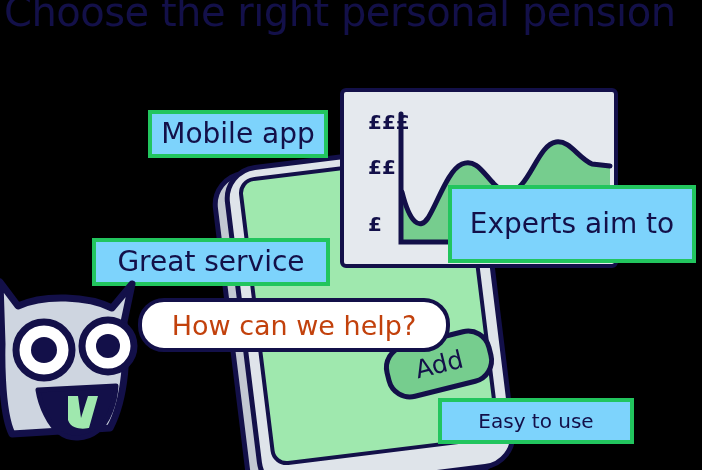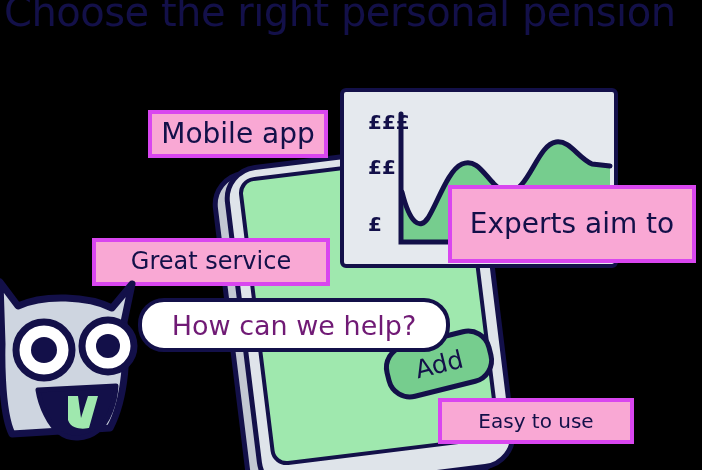--- a/index.html
+++ b/index.html
@@ -51,37 +51,37 @@
   #chart-card svg{position:absolute;left:0;top:0;}
   .axis-lbl{
     position:absolute;color:#131049;font-size:20px;font-weight:700;line-height:1;
   }
   #lbl-ppp{left:24px;top:20px;}
   #lbl-pp{left:24px;top:65px;}
   #lbl-p{left:24px;top:122px;}
 
   
   .tag{
-    position:absolute;background:#f9a8d4;border:4px solid #d946ef;
+    position:absolute;background:#7dd3fc;border:4px solid #22c55e;
     color:#131049;display:flex;align-items:center;justify-content:center;
     box-sizing:border-box;line-height:1.05;text-align:center;
   }
   #tag-mobile{left:148px;top:110px;width:180px;height:48px;font-size:28px;}
   #tag-experts{left:448px;top:185px;width:248px;height:78px;font-size:28px;
                flex-direction:column;padding:2px 8px;}
   #tag-experts span{display:block;white-space:nowrap;}
-  #tag-great{left:92px;top:238px;width:238px;height:48px;font-size:24px;}
+  #tag-great{left:92px;top:238px;width:238px;height:48px;font-size:28px;}
   #tag-easy{left:438px;top:398px;width:196px;height:46px;font-size:20px;}
 
   
   #bubble{
     position:absolute;left:138px;top:298px;width:312px;height:54px;
     background:#ffffff;border:4px solid #131049;border-radius:26px;
     display:flex;align-items:center;justify-content:center;
-    color:#701a75;font-size:27px;box-sizing:border-box;
+    color:#c2410c;font-size:27px;box-sizing:border-box;
   }
 
   
   #mascot{position:absolute;left:-8px;top:278px;width:160px;height:192px;}
 </style>
 </head>
 <body>
 
 <div id="stage">
 

